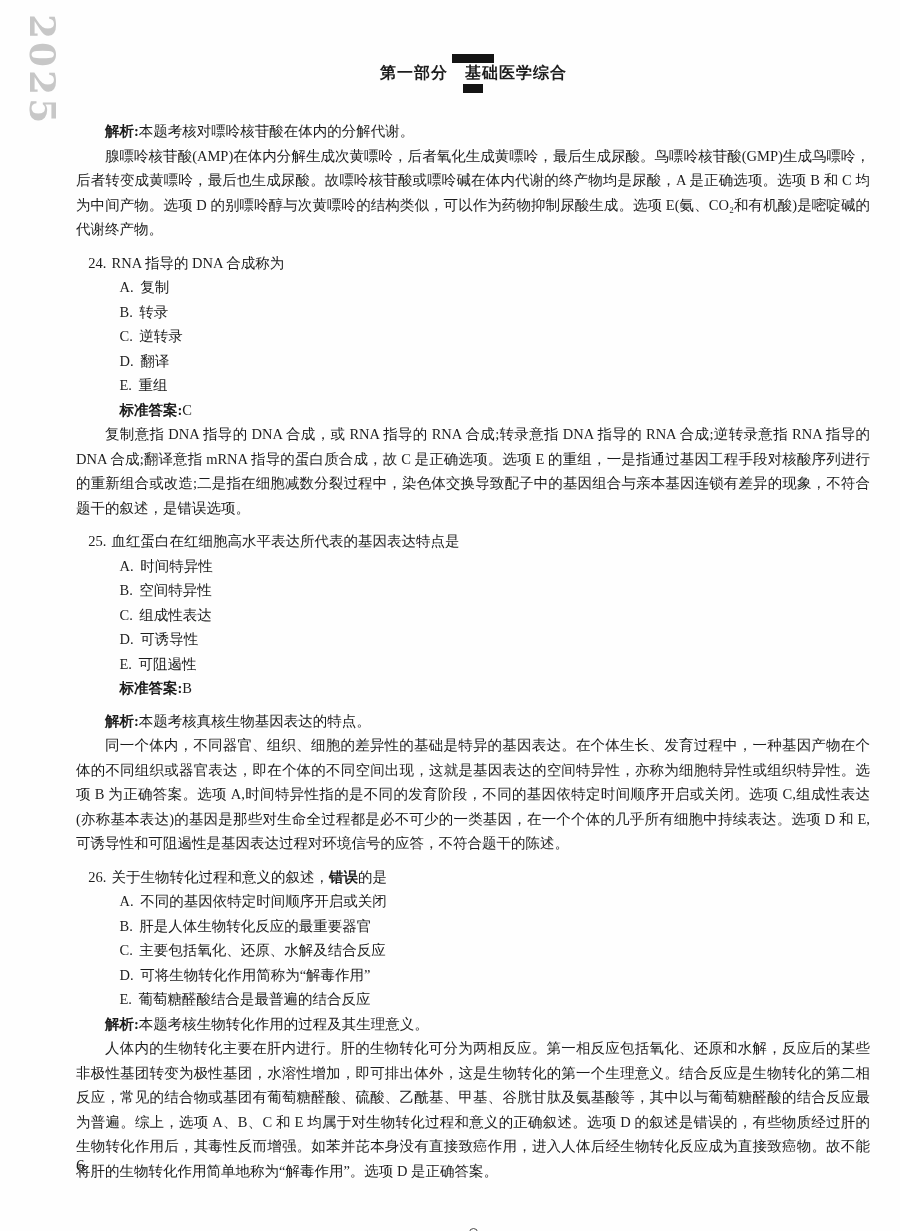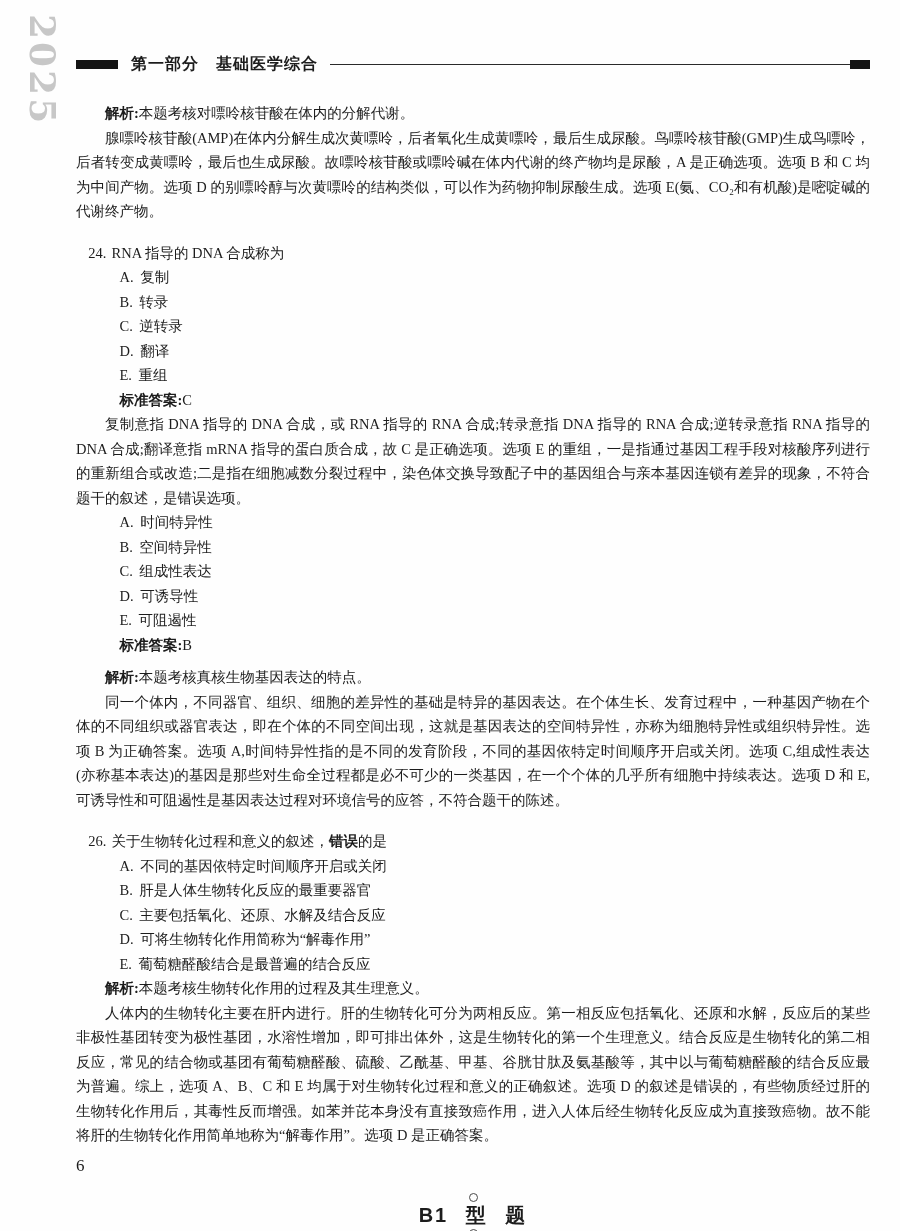--- a/index.html
+++ b/index.html
@@ -7,32 +7,32 @@
   body { font-family:"Liberation Serif","DejaVu Serif",serif; }
   .sheet { width:900px; height:1231px; position:relative; overflow:hidden; background:#fefefe; color:#1c1c1c; }
 
   .year-mark {
     position:absolute; top:14px; left:22px;
     writing-mode:vertical-rl; text-orientation:mixed;
     font-size:36px; font-weight:bold; color:#c7c7c7;
     letter-spacing:3px; font-family:"DejaVu Serif",serif;
   }
 
-  .part-header { display:flex; align-items:center; padding-top:54px; margin:0 30px 0 76px; }
+  .part-header { display:flex; align-items:center; padding-top:54px; margin:0 30px 0 76px;flex-direction:column; }
   .hbar-l { width:42px; height:9px; background:#141414; flex:0 0 auto; }
   .htitle { font-size:16px; font-weight:bold; margin:0 12px 0 13px; letter-spacing:1px; white-space:nowrap; }
   .hrule { flex:1; height:1px; background:#2a2a2a; }
   .hbar-r { width:20px; height:9px; background:#141414; flex:0 0 auto; }
 
   .main { display:flex; margin:26px 30px 0 76px;flex-direction:column; }
   .col { flex:1; font-size:14.5px; line-height:24.5px; min-width:0; }
   .col-divider { width:1px; background:#9c9c9c; margin:4px 18px; flex:0 0 auto; }
 
   .blk.para { text-indent:2em; text-align:justify; }
-  .blk.question { padding-left:3em; text-indent:-2.15em; margin-top:17px; text-align:justify; }
+  .blk.question { padding-left:3em; text-indent:-2.15em; margin-top:9px; text-align:justify; }
   .qnum { margin-right:0.35em; }
   .blk.option { margin-left:3em; }
   .olabel { margin-right:0.45em; }
   .blk.answer { margin-left:3em; }
   .blk b { font-weight:bold; }
 
   .section-divider { display:flex; align-items:center; margin:44px 30px 0 76px;flex-direction:column; }
   .divider-line { flex:1; height:0; border-top:1px solid #4a4a4a; }
   .divider-circle { width:9px; height:9px; border:1.5px solid #4a4a4a; border-radius:50%; margin:0 10px; flex:0 0 auto; background:#fefefe; }
   .b1-title { font-size:20px; font-weight:bold; letter-spacing:2px; word-spacing:10px; margin:0 6px; font-family:"Liberation Sans","DejaVu Sans",sans-serif; white-space:nowrap; }
@@ -64,20 +64,21 @@
         <p class="blk para"><b>解析:</b><span>本题考核对嘌呤核苷酸在体内的分解代谢。</span></p>
         <p class="blk para"><span>腺嘌呤核苷酸(AMP)在体内分解生成次黄嘌呤，后者氧化生成黄嘌呤，最后生成尿酸。鸟嘌呤核苷酸(GMP)生成鸟嘌呤，后者转变成黄嘌呤，最后也生成尿酸。故嘌呤核苷酸或嘌呤碱在体内代谢的终产物均是尿酸，A 是正确选项。选项 B 和 C 均为中间产物。选项 D 的别嘌呤醇与次黄嘌呤的结构类似，可以作为药物抑制尿酸生成。选项 E(氨、CO₂和有机酸)是嘧啶碱的代谢终产物。</span></p>
         <p class="blk question"><span class="qnum">24.</span><span>RNA 指导的 DNA 合成称为</span></p>
         <p class="blk option"><span class="olabel">A.</span><span>复制</span></p>
         <p class="blk option"><span class="olabel">B.</span><span>转录</span></p>
         <p class="blk option"><span class="olabel">C.</span><span>逆转录</span></p>
         <p class="blk option"><span class="olabel">D.</span><span>翻译</span></p>
         <p class="blk option"><span class="olabel">E.</span><span>重组</span></p>
         <p class="blk answer"><b>标准答案:</b><span>C</span></p>
         <p class="blk para"><span>复制意指 DNA 指导的 DNA 合成，或 RNA 指导的 RNA 合成;转录意指 DNA 指导的 RNA 合成;逆转录意指 RNA 指导的 DNA 合成;翻译意指 mRNA 指导的蛋白质合成，故 C 是正确选项。选项 E 的重组，一是指通过基因工程手段对核酸序列进行的重新组合或改造;二是指在细胞减数分裂过程中，染色体交换导致配子中的基因组合与亲本基因连锁有差异的现象，不符合题干的叙述，是错误选项。</span></p>
+        <p class="blk question"><span class="qnum">25.</span><span>血红蛋白在红细胞高水平表达所代表的基因表达特点是</span></p>
         <p class="blk option"><span class="olabel">A.</span><span>时间特异性</span></p>
         <p class="blk option"><span class="olabel">B.</span><span>空间特异性</span></p>
         <p class="blk option"><span class="olabel">C.</span><span>组成性表达</span></p>
         <p class="blk option"><span class="olabel">D.</span><span>可诱导性</span></p>
         <p class="blk option"><span class="olabel">E.</span><span>可阻遏性</span></p>
         <p class="blk answer"><b>标准答案:</b><span>B</span></p>
       </div>
     <div class="col-divider"></div>
     <div class="col" id="col-right">
         <p class="blk para"><b>解析:</b><span>本题考核真核生物基因表达的特点。</span></p>

